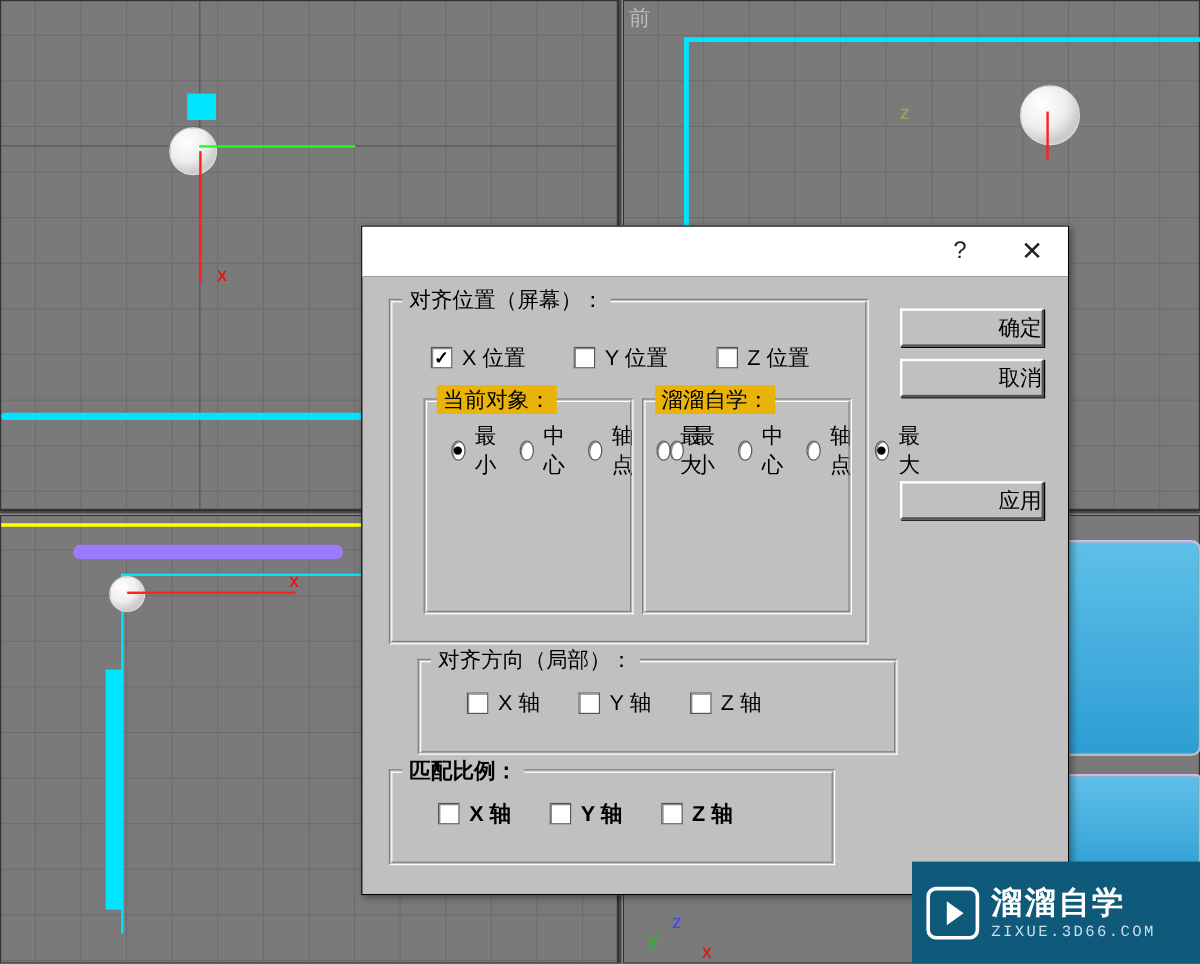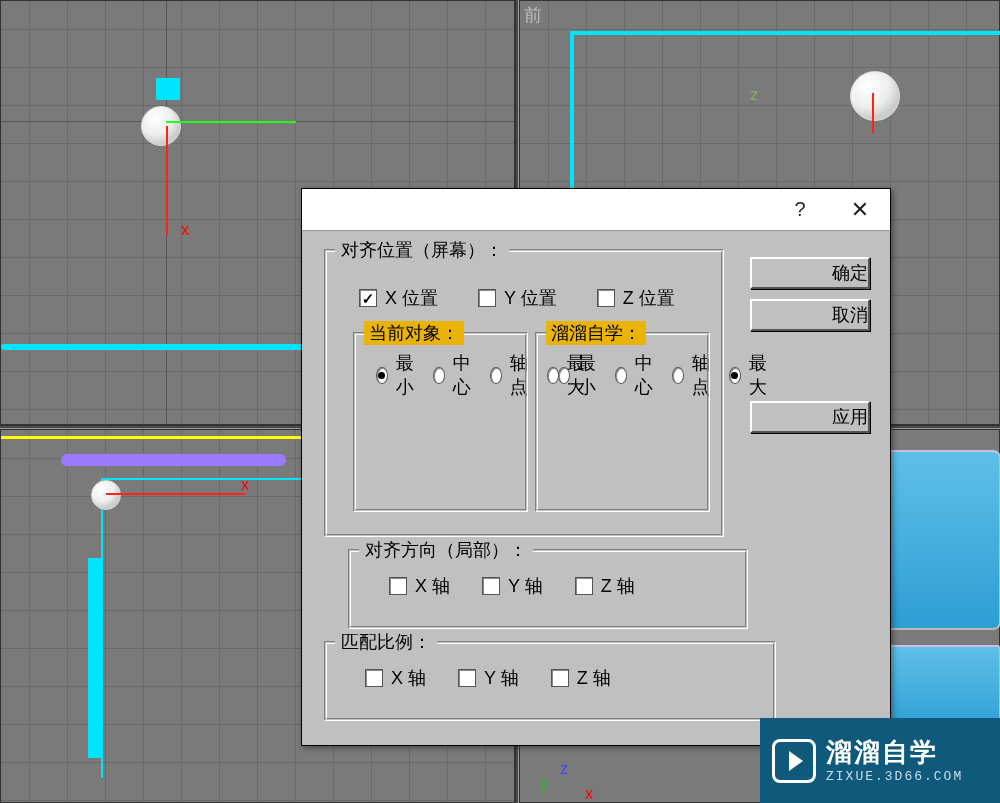--- a/index.html
+++ b/index.html
@@ -322,21 +322,21 @@
           <span class="check-box"></span>
           <span>Y 轴</span>
         </label>
         <label class="check">
           <span class="check-box"></span>
           <span>Z 轴</span>
         </label>
       </div>
     </div>
 
-    <div class="groupbox" style="left:12px; top:402px; width:452px; height:80px;">
+    <div class="groupbox" style="left:12px; top:402px; width:372px; height:80px;font-weight:bold;">
       <span class="group-title">匹配比例：</span>
       <div class="axis-row">
         <label class="check">
           <span class="check-box"></span>
           <span>X 轴</span>
         </label>
         <label class="check">
           <span class="check-box"></span>
           <span>Y 轴</span>
         </label>

